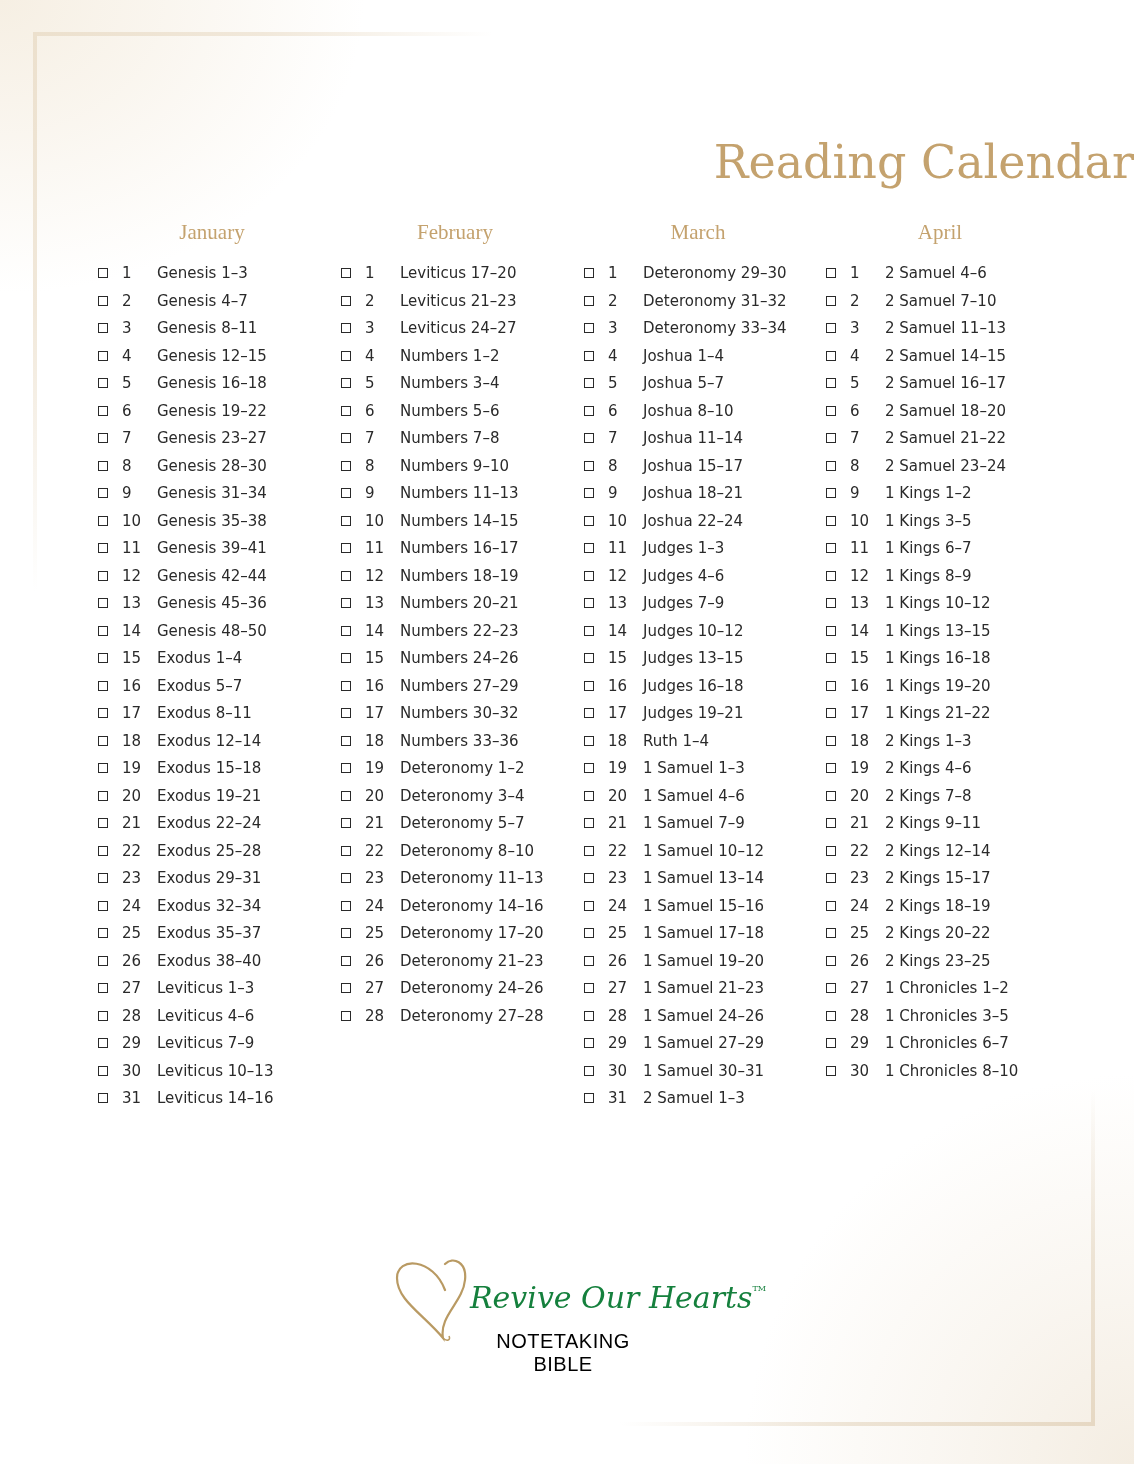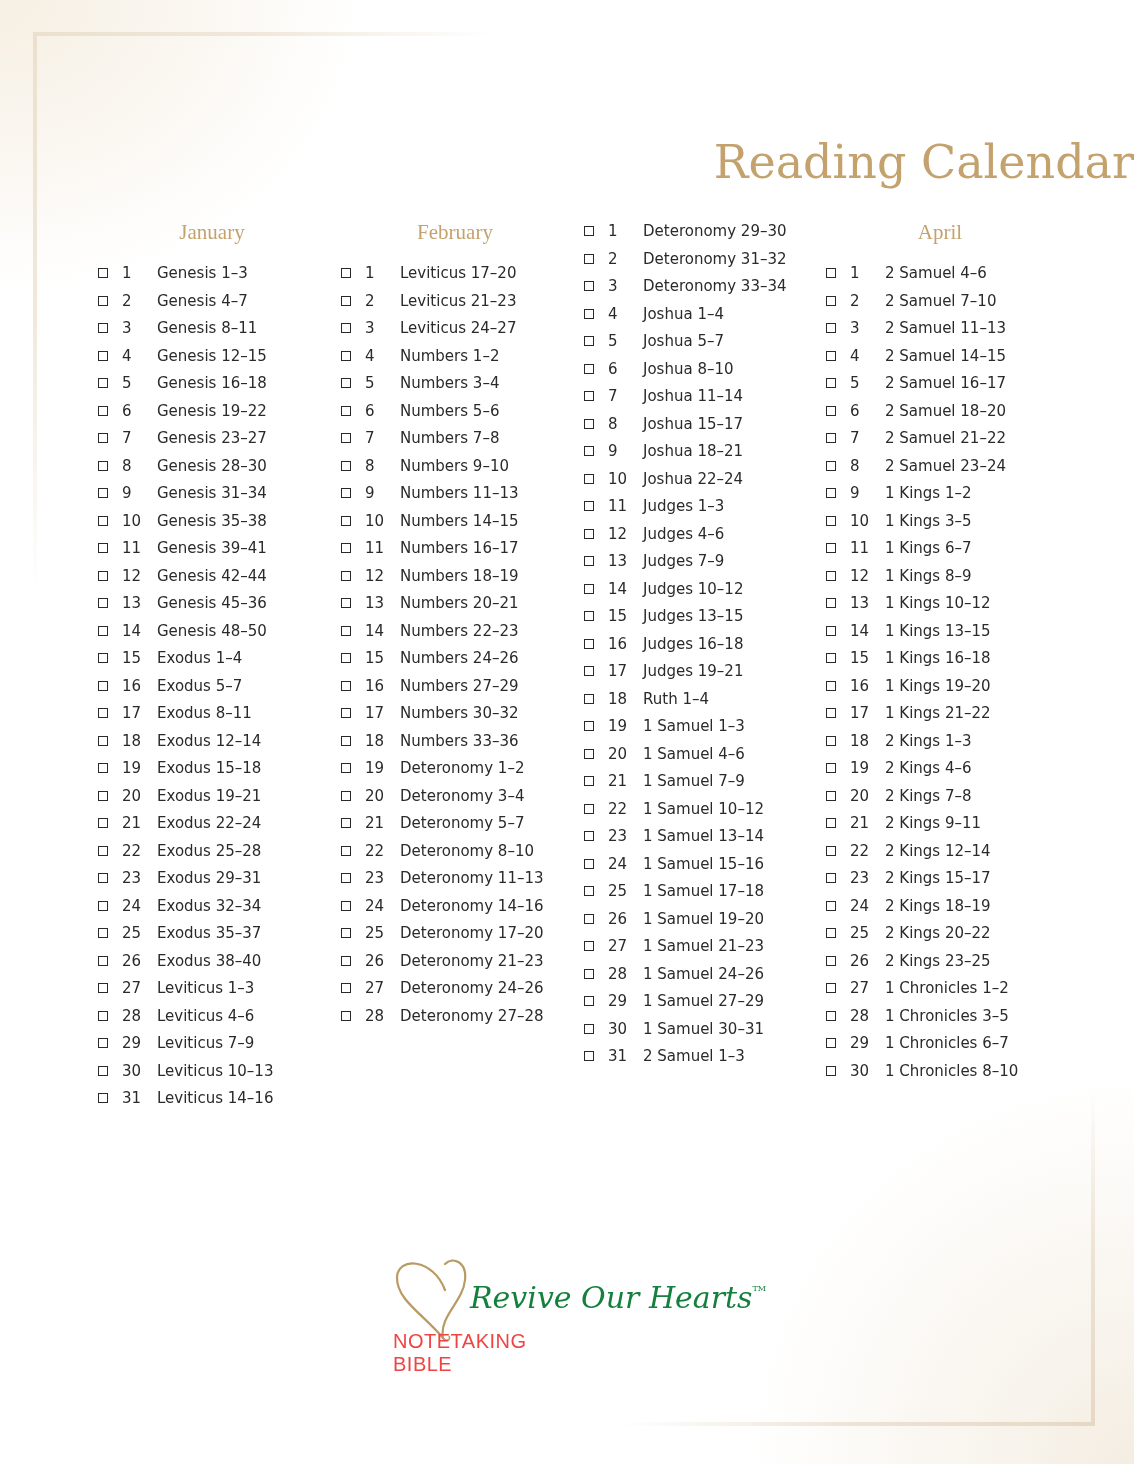--- a/index.html
+++ b/index.html
@@ -59,23 +59,23 @@
     .logo {
       position: absolute; left: 393px; top: 1250px; width: 340px; height: 130px;
     }
     .logo-script {
       position: absolute; left: 48px; top: 30px;
       font-family: "DejaVu Serif", serif; font-style: italic;
       font-size: 30px; color: #15803d; white-space: nowrap; margin-left: 29px;
     }
     .tm { font-size: 8px; font-style: normal; vertical-align: top; position: relative; top: 4px; }
     .logo-sub {
-      position: absolute; left: 0; width: 340px; text-align: left; top: 80px;
+      position: absolute; left: 0; width: 340px; text-align: center; top: 80px;
       font-family: "Liberation Sans", sans-serif; font-size: 20px; line-height: 23px;
-      color: #ef4444; letter-spacing: 0.5px;
+      color: #000000; letter-spacing: 0.5px;
     }
     .heart { position: absolute; left: 0; top: 0; }
   </style>
 </head>
 <body>
 
 <div class="page-bg"></div>
 <div class="frame-top"></div>
 <div class="frame-left"></div>
 <div class="frame-right"></div>
@@ -379,20 +379,21 @@
         <span class="day">27</span>
         <span class="reading">Deteronomy 24–26</span>
       </div>
       <div class="row">
         <span class="cb"></span>
         <span class="day">28</span>
         <span class="reading">Deteronomy 27–28</span>
       </div>
     </div>
     <div class="col" style="left: 583px;">
+      <div class="month">March</div>
       <div class="row">
         <span class="cb"></span>
         <span class="day">1</span>
         <span class="reading">Deteronomy 29–30</span>
       </div>
       <div class="row">
         <span class="cb"></span>
         <span class="day">2</span>
         <span class="reading">Deteronomy 31–32</span>
       </div>

